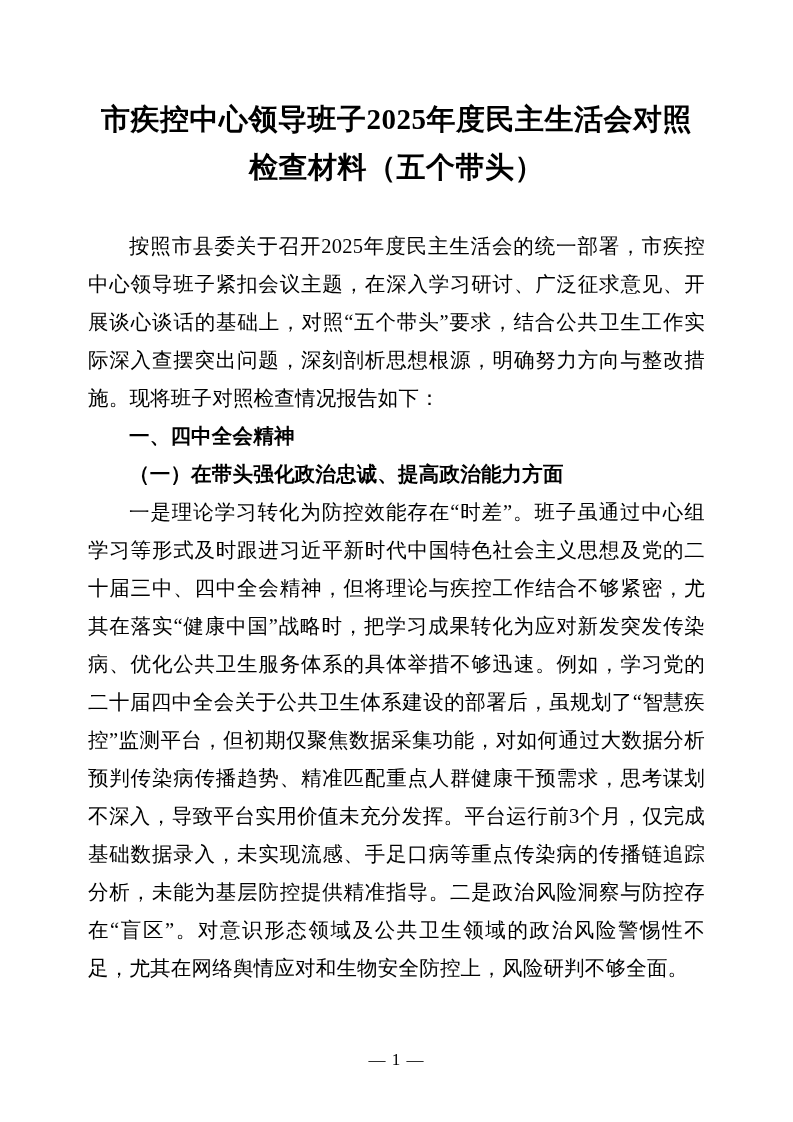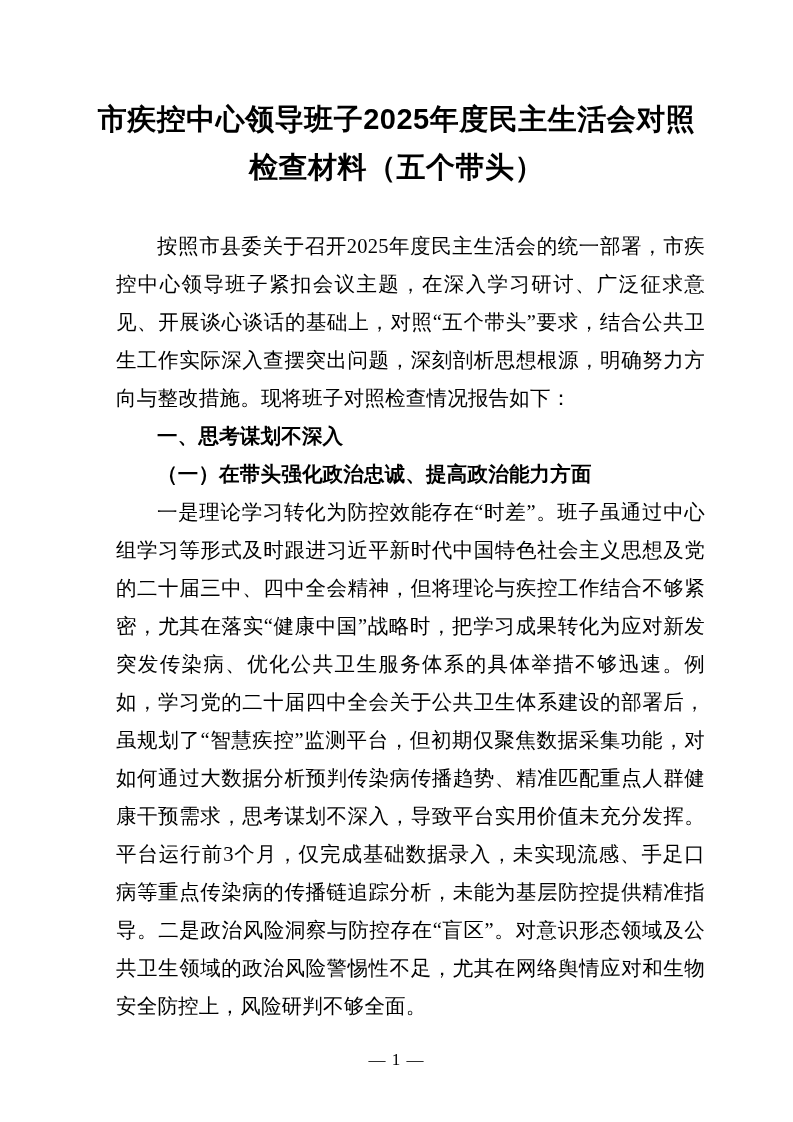--- a/index.html
+++ b/index.html
@@ -16,21 +16,21 @@
     overflow: hidden;
   }
   .page {
     position: relative;
     width: 793px;
     height: 1122px;
     box-sizing: border-box;
     padding: 95px 88px 60px 88px;
   }
   .doc-title {
-    font-family: Liberation Sans, sans-serif;
+    font-family: Liberation Serif, serif;
     font-weight: bold;
     font-size: 29px;
     line-height: 48px;
     text-align: center;
     letter-spacing: 0.5px;
     margin: 0 0 36px 0;
     padding: 0 6px;
   }
   .para {
     font-size: 20.5px;
@@ -54,21 +54,20 @@
     font-family: Liberation Serif, serif;
     font-weight: bold;
     font-size: 20.5px;
     line-height: 38px;
     margin: 0;
     text-indent: 2em;
     letter-spacing: 0.2px;
   }
   .body-block {
     margin-top: 2px;
-    margin-left: 28px;
   }
   .page-number {
     position: absolute;
     left: 0;
     right: 0;
     bottom: 52px;
     text-align: center;
     font-size: 17px;
     font-family: "Liberation Serif", serif;
     letter-spacing: 1px;
@@ -78,21 +77,21 @@
 <body>
 
 <div class="page">
 
   <h1 class="doc-title">市疾控中心领导班子2025年度民主生活会对照检查材料（五个带头）</h1>
 
   <div class="body-block">
 
     <p class="para">按照市县委关于召开2025年度民主生活会的统一部署，市疾控中心领导班子紧扣会议主题，在深入学习研讨、广泛征求意见、开展谈心谈话的基础上，对照“五个带头”要求，结合公共卫生工作实际深入查摆突出问题，深刻剖析思想根源，明确努力方向与整改措施。现将班子对照检查情况报告如下：</p>
 
-    <p class="heading-1">一、思考谋划不深入</p>
+    <p class="heading-1">一、四中全会精神</p>
 
     <p class="heading-2">（一）在带头强化政治忠诚、提高政治能力方面</p>
 
     <p class="para">一是理论学习转化为防控效能存在“时差”。班子虽通过中心组学习等形式及时跟进习近平新时代中国特色社会主义思想及党的二十届三中、四中全会精神，但将理论与疾控工作结合不够紧密，尤其在落实“健康中国”战略时，把学习成果转化为应对新发突发传染病、优化公共卫生服务体系的具体举措不够迅速。例如，学习党的二十届四中全会关于公共卫生体系建设的部署后，虽规划了“智慧疾控”监测平台，但初期仅聚焦数据采集功能，对如何通过大数据分析预判传染病传播趋势、精准匹配重点人群健康干预需求，思考谋划不深入，导致平台实用价值未充分发挥。平台运行前3个月，仅完成基础数据录入，未实现流感、手足口病等重点传染病的传播链追踪分析，未能为基层防控提供精准指导。二是政治风险洞察与防控存在“盲区”。对意识形态领域及公共卫生领域的政治风险警惕性不足，尤其在网络舆情应对和生物安全防控上，风险研判不够全面。</p>
 
   </div>
 
   <div class="page-number">— 1 —</div>
 
 </div>

